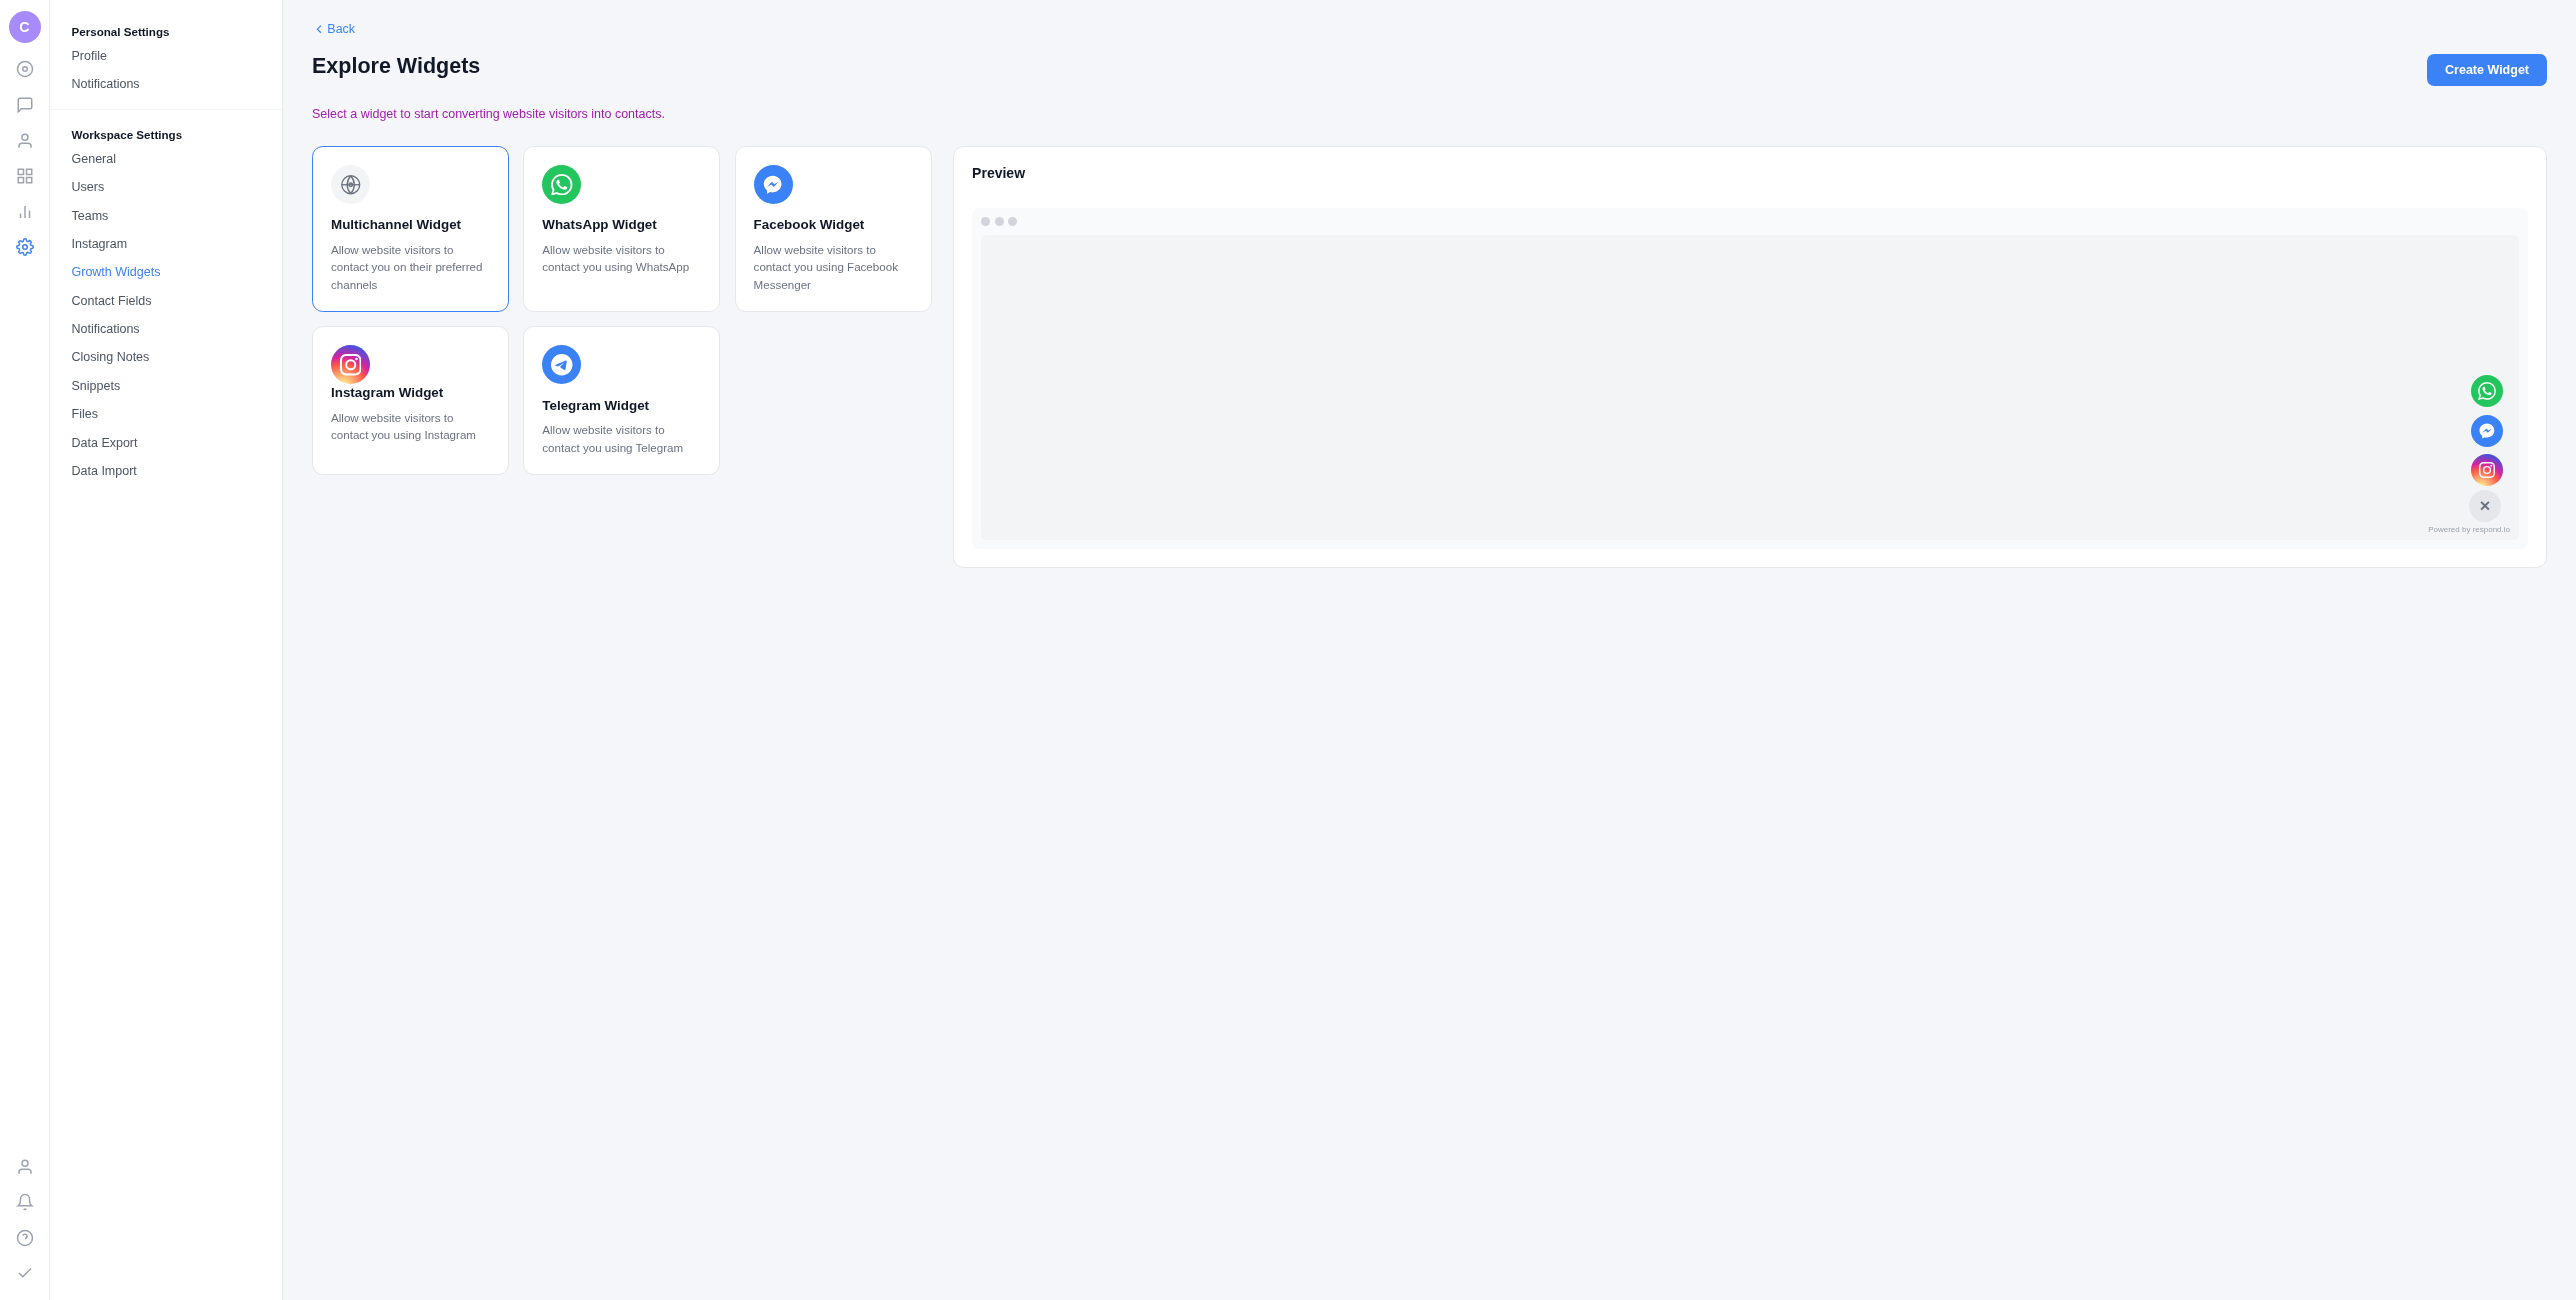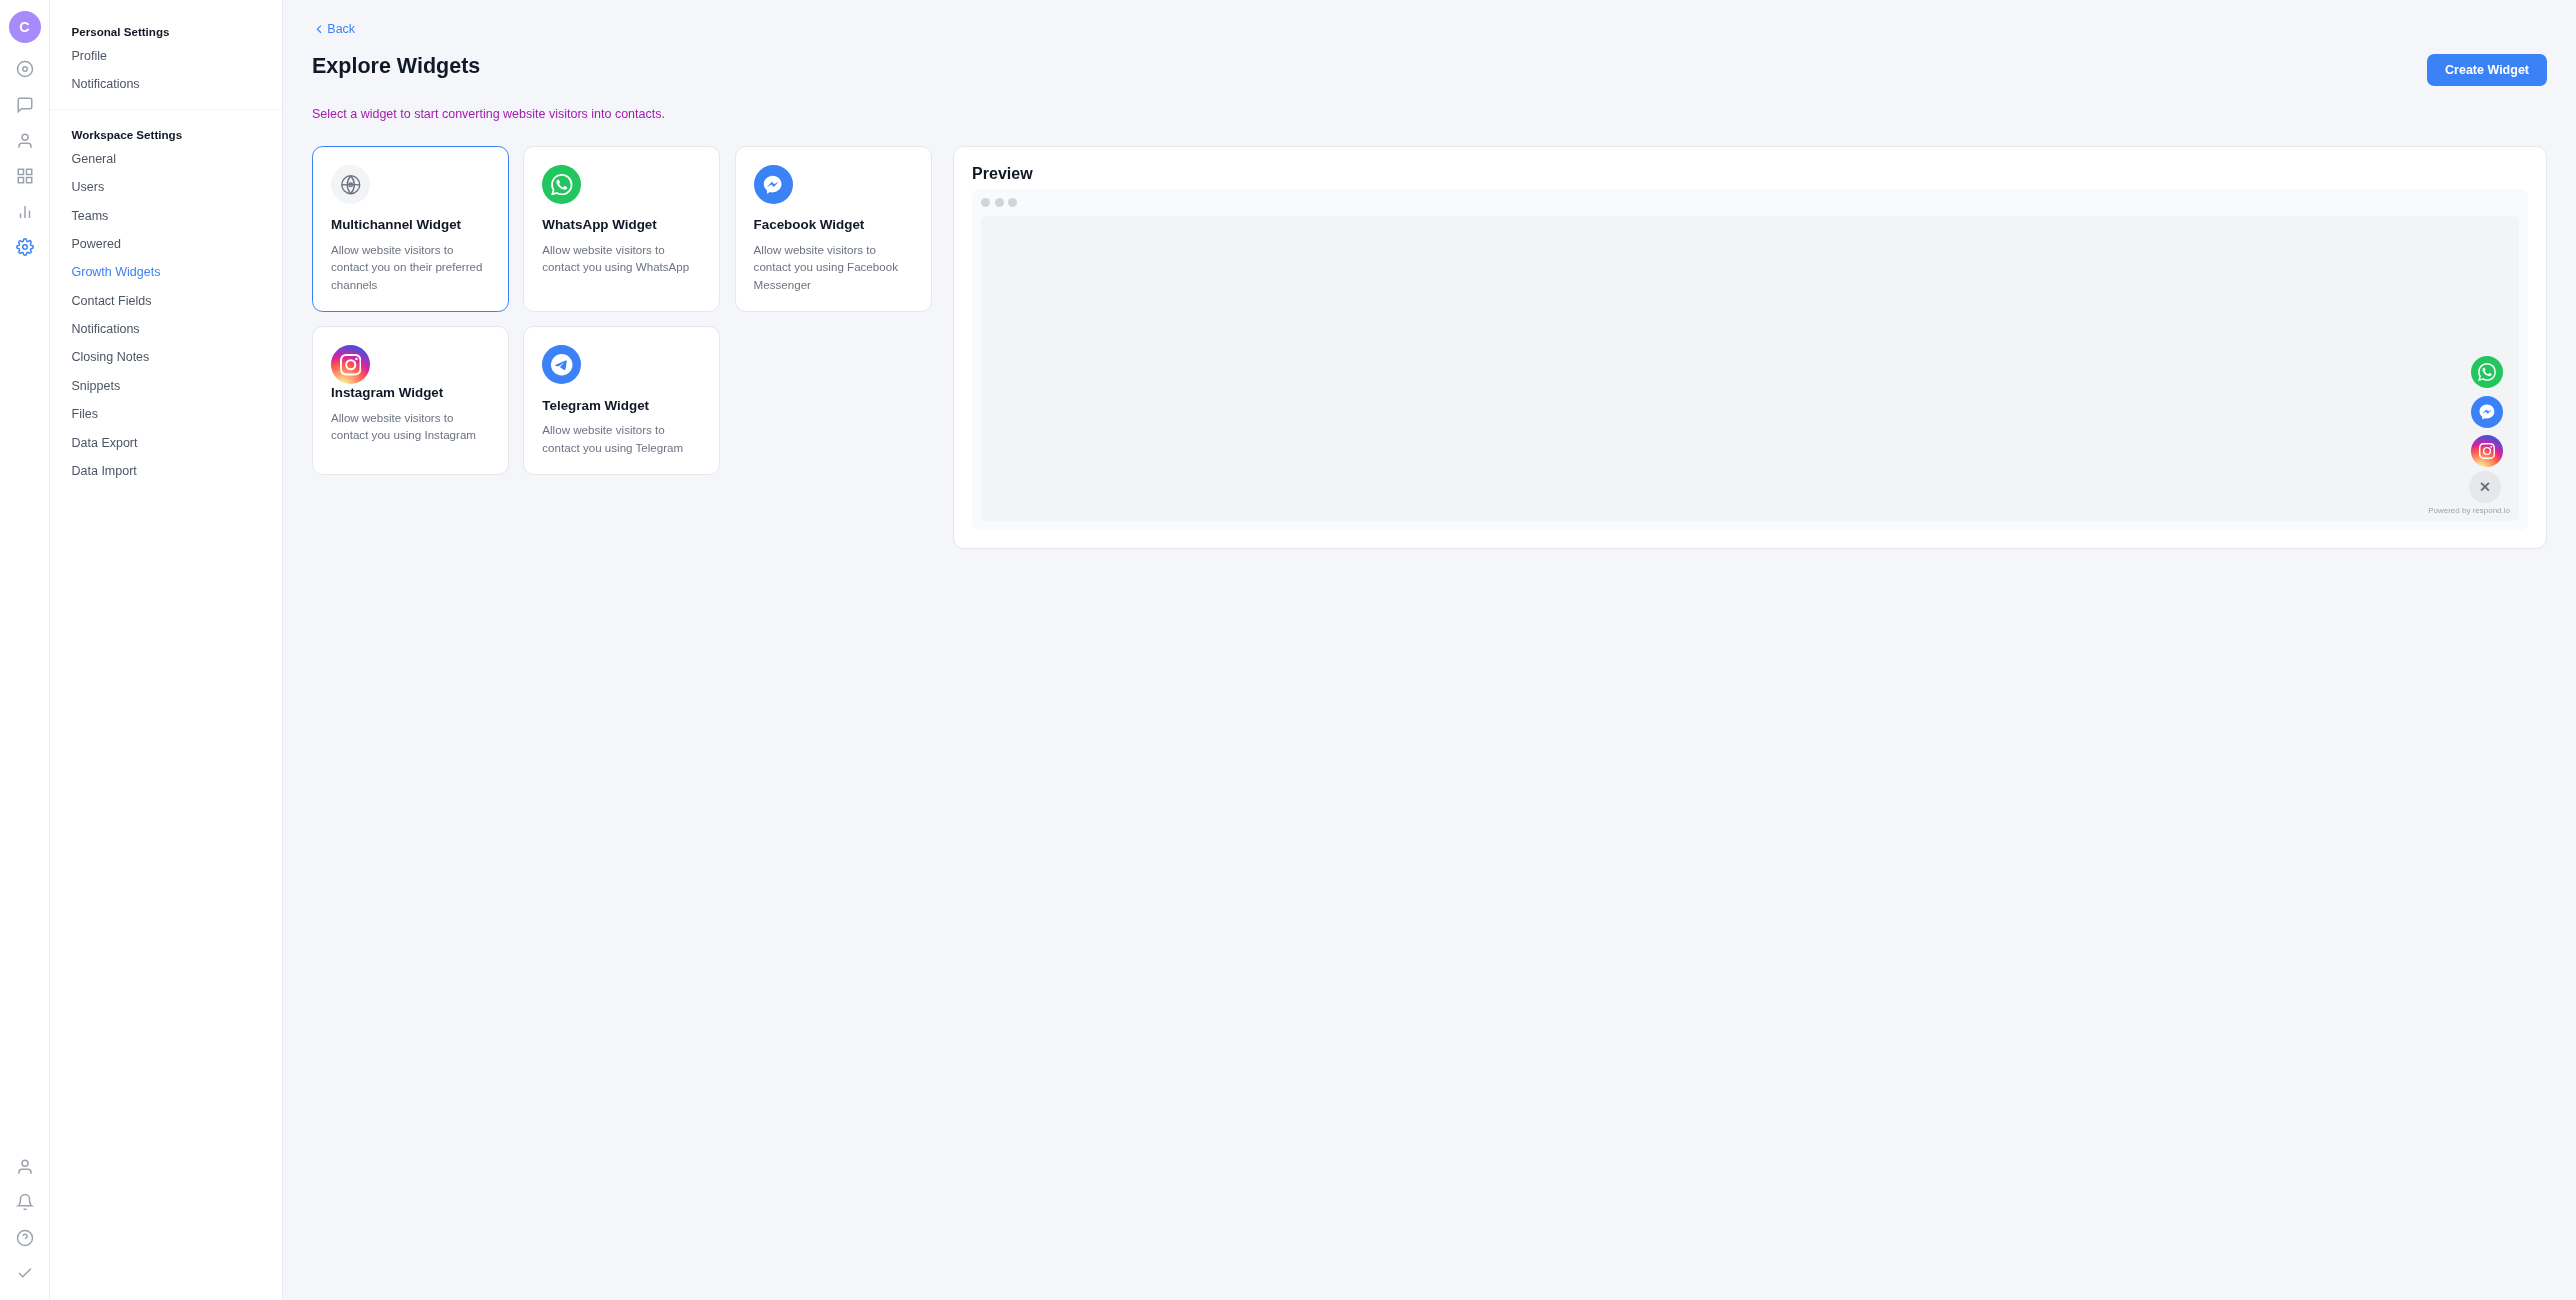--- a/index.html
+++ b/index.html
@@ -125,21 +125,21 @@
     
     .preview-panel {
       flex: 1;
       background: #fff;
       border: 0.9px solid #e5e7eb;
       border-radius: 10.7px;
       padding: 18px;
       min-width: 179px;
     }
     .preview-label {
-      font-size: 16px; font-weight: 600; color: #111827; margin-bottom: 6px;
+      font-size: 14px; font-weight: 600; color: #111827; margin-bottom: 27px;
     }
     .preview-browser {
       background: #f9fafb;
       border-radius: 7.2px;
       padding: 9px;
       position: relative;
     }
     .browser-dots {
       display: flex; gap: 4.5px; margin-bottom: 9px;
     }
@@ -262,21 +262,21 @@
 
 <div class="settings-nav">
   <div class="section-title">Personal Settings</div>
   <div class="nav-item">Profile</div>
   <div class="nav-item">Notifications</div>
   <div class="divider"></div>
   <div class="section-title">Workspace Settings</div>
   <div class="nav-item">General</div>
   <div class="nav-item">Users</div>
   <div class="nav-item">Teams</div>
-  <div class="nav-item">Powered</div>
+  <div class="nav-item">Instagram</div>
   <div class="nav-item active">Growth Widgets</div>
   <div class="nav-item">Contact Fields</div>
   <div class="nav-item">Notifications</div>
   <div class="nav-item">Closing Notes</div>
   <div class="nav-item">Snippets</div>
   <div class="nav-item">Files</div>
   <div class="nav-item">Data Export</div>
   <div class="nav-item">Data Import</div>
 </div>
 

